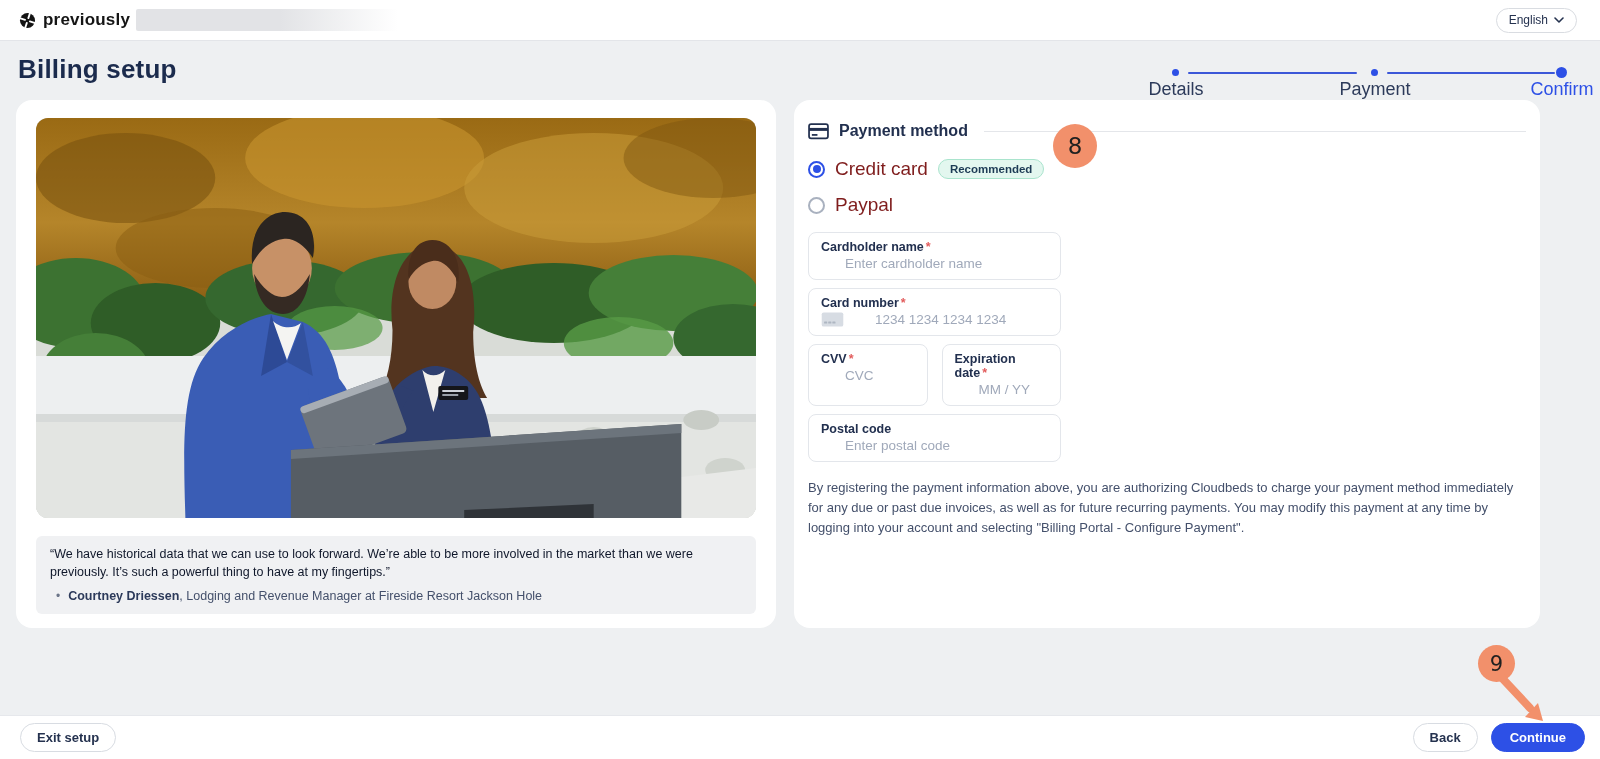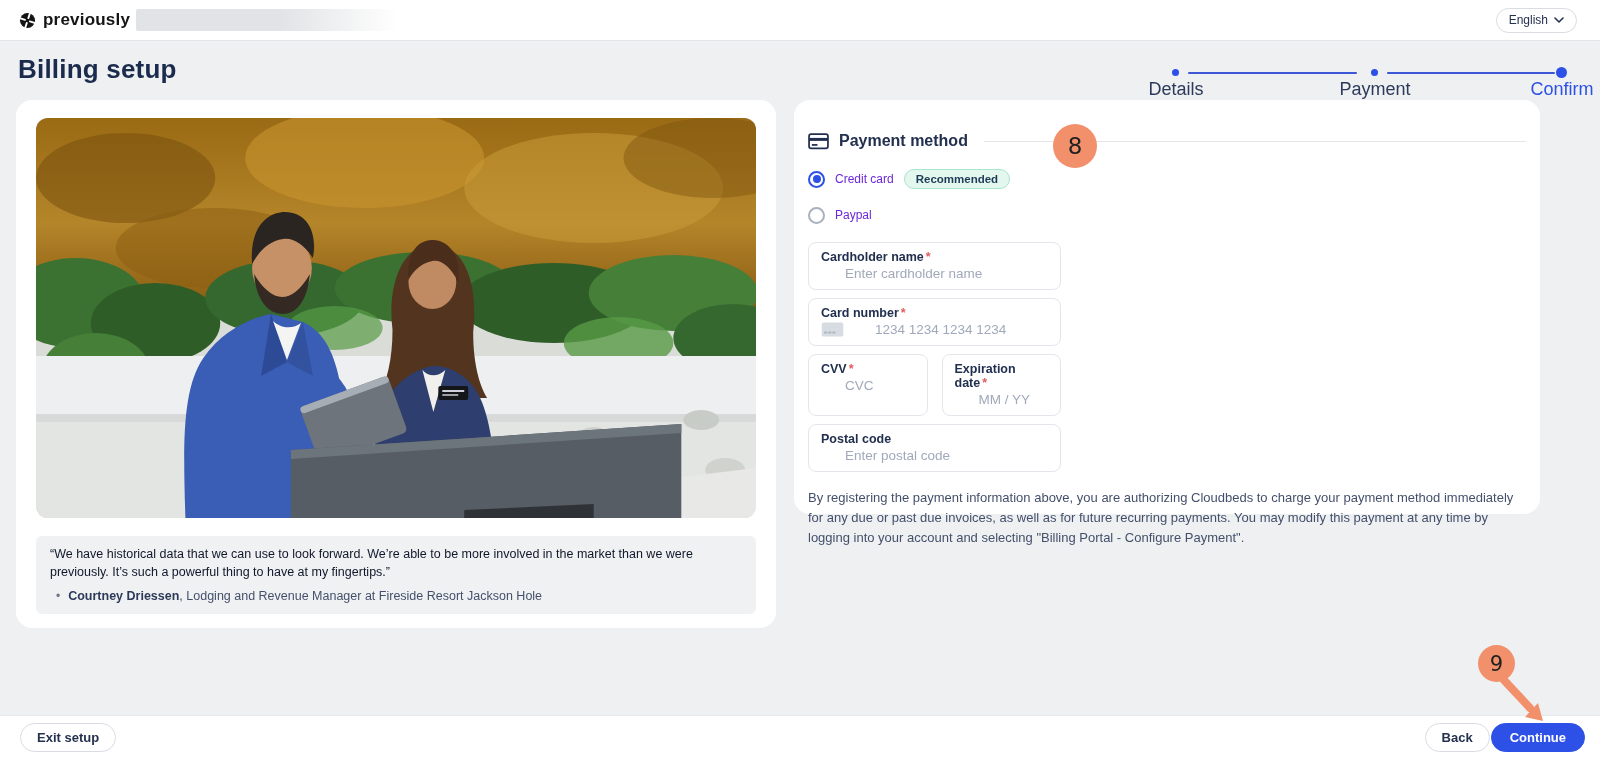--- a/index.html
+++ b/index.html
@@ -19,60 +19,60 @@
   .stepper .dot { position:absolute; border-radius:50%; background:#2d50e6; }
   .dot-sm { width:7px; height:7px; top:11px; }
   .dot-lg { width:11px; height:11px; top:9px; }
   .step-line { position:absolute; top:13.5px; height:2px; background:#3b57d8; border-radius:1px; }
   .step-label { position:absolute; top:21px; width:92px; text-align:center; font-size:18px; color:#2c3a5a; }
   .step-label.active { color:#2d50e6; }
 
   
   .card { position:absolute; top:100px; background:#ffffff; border-radius:16px; }
   .card-left { left:16px; width:760px; height:528px; padding:18px 20px; }
-  .card-right { left:794px; width:746px; height:414px; padding:26px 14px; }
+  .card-right { left:794px; width:746px; height:528px; padding:16px 14px; }
 
   
   .promo-img { width:720px; height:400px; border-radius:12px; overflow:hidden; background:#cfd3ce; }
   .promo-img svg { display:block; width:100%; height:100%; }
   .testimonial { margin-top:18px; background:#f0f1f3; border-radius:6px; padding:10px 14px 11px; }
   .quote { font-size:12.5px; line-height:1.4; color:#0f172a; }
   .attr-row { margin-top:8px; display:flex; gap:8px; font-size:12.5px; color:#44506b; align-items:baseline; }
   .attr-row .bullet { color:#6b7588; font-size:12px; padding-left:6px; }
   .attr-name { font-weight:700; color:#2c3a5a; }
 
   
   .pm-header { display:flex; align-items:center; gap:10px; padding:6px 0 4px 0; }
   .pm-title { font-size:16px; font-weight:700; color:#22304f; white-space:nowrap; }
   .pm-divider { flex:1; height:1px; background:#e4e6ea; margin-left:6px; }
   .radio-row { display:flex; align-items:center; gap:10px; margin:14px 0 0 0; height:22px; cursor:pointer; }
   .radio { width:17px; height:17px; border-radius:50%; border:2px solid #a9b1bf; background:#fff; position:relative; flex:none; }
   .radio.checked { border-color:#2d50e6; }
   .radio.checked::after { content:""; position:absolute; left:2.5px; top:2.5px; width:8px; height:8px; border-radius:50%; background:#2d50e6; }
-  .radio-label { font-size:12px; color:#6d28d9; }
+  .radio-label { font-size:19px; color:#7f1d1d; }
   .badge { background:#e3f7ef; border:1px solid #a9e4cd; color:#1d3b55; font-size:11.5px; font-weight:700; padding:3px 11px; border-radius:12px; }
 
   .fields { margin-top:16px; width:253px; }
   .field { border:1px solid #e3e6eb; border-radius:8px; padding:7px 12px 8px; background:#fff; margin-bottom:8px; }
   .field-label { font-size:12.5px; font-weight:700; color:#22304f; }
   .req { color:#e25c5c; font-weight:700; margin-left:2px; }
   .field input { display:block; width:100%; border:none; outline:none; background:transparent; font-family:"Liberation Sans",sans-serif; font-size:13.5px; color:#2c3a5a; margin-top:2px;margin-left:24px; }
   .field input::placeholder { color:#a0a9ba; }
   .field-row { display:flex; gap:14px; width:253px; }
   .field-half { flex:1; }
   .card-input-row { display:flex; align-items:center; gap:7px; margin-top:2px;justify-content:space-between; }
   .card-input-row input { margin-top:0; flex:1; }
 
   .legal { margin-top:16px; width:718px; font-size:13px; line-height:1.55; color:#44506b; }
 
   
   .footer { position:absolute; left:0; top:715px; width:1600px; height:44px; background:#ffffff; border-top:1px solid #e6e8ec; display:flex; align-items:center; padding:0 15px 0 20px; }
   .btn { height:29px; border-radius:15px; display:inline-flex; align-items:center; justify-content:center; font-size:13px; font-weight:600; cursor:pointer; font-family:"Liberation Sans",sans-serif; }
   .btn-outline { background:#fff; border:1px solid #d8dce2; color:#25324f; padding:0 16px; }
-  .footer-right { margin-left:auto; display:flex; gap:1px;align-items:flex-end; }
+  .footer-right { margin-left:auto; display:flex; gap:13px;align-items:flex-end; }
   .btn-primary { background:#2d50e6; border:1px solid #2d50e6; color:#ffffff; padding:0 18px; }
 
   
   .ann-circle { position:absolute; border-radius:50%; background:#f2906b; display:flex; align-items:center; justify-content:center; color:#1f2020; font-family:"DejaVu Sans",sans-serif; z-index:30; }
   .ann-8 { left:1053px; top:124px; width:44px; height:44px; font-size:23px; }
   .ann-9 { left:1478px; top:645px; width:37px; height:37px; font-size:21px; }
   .ann-arrow { position:absolute; left:1490px; top:672px; z-index:31; pointer-events:none; }
 </style>
 </head>
 <body>

